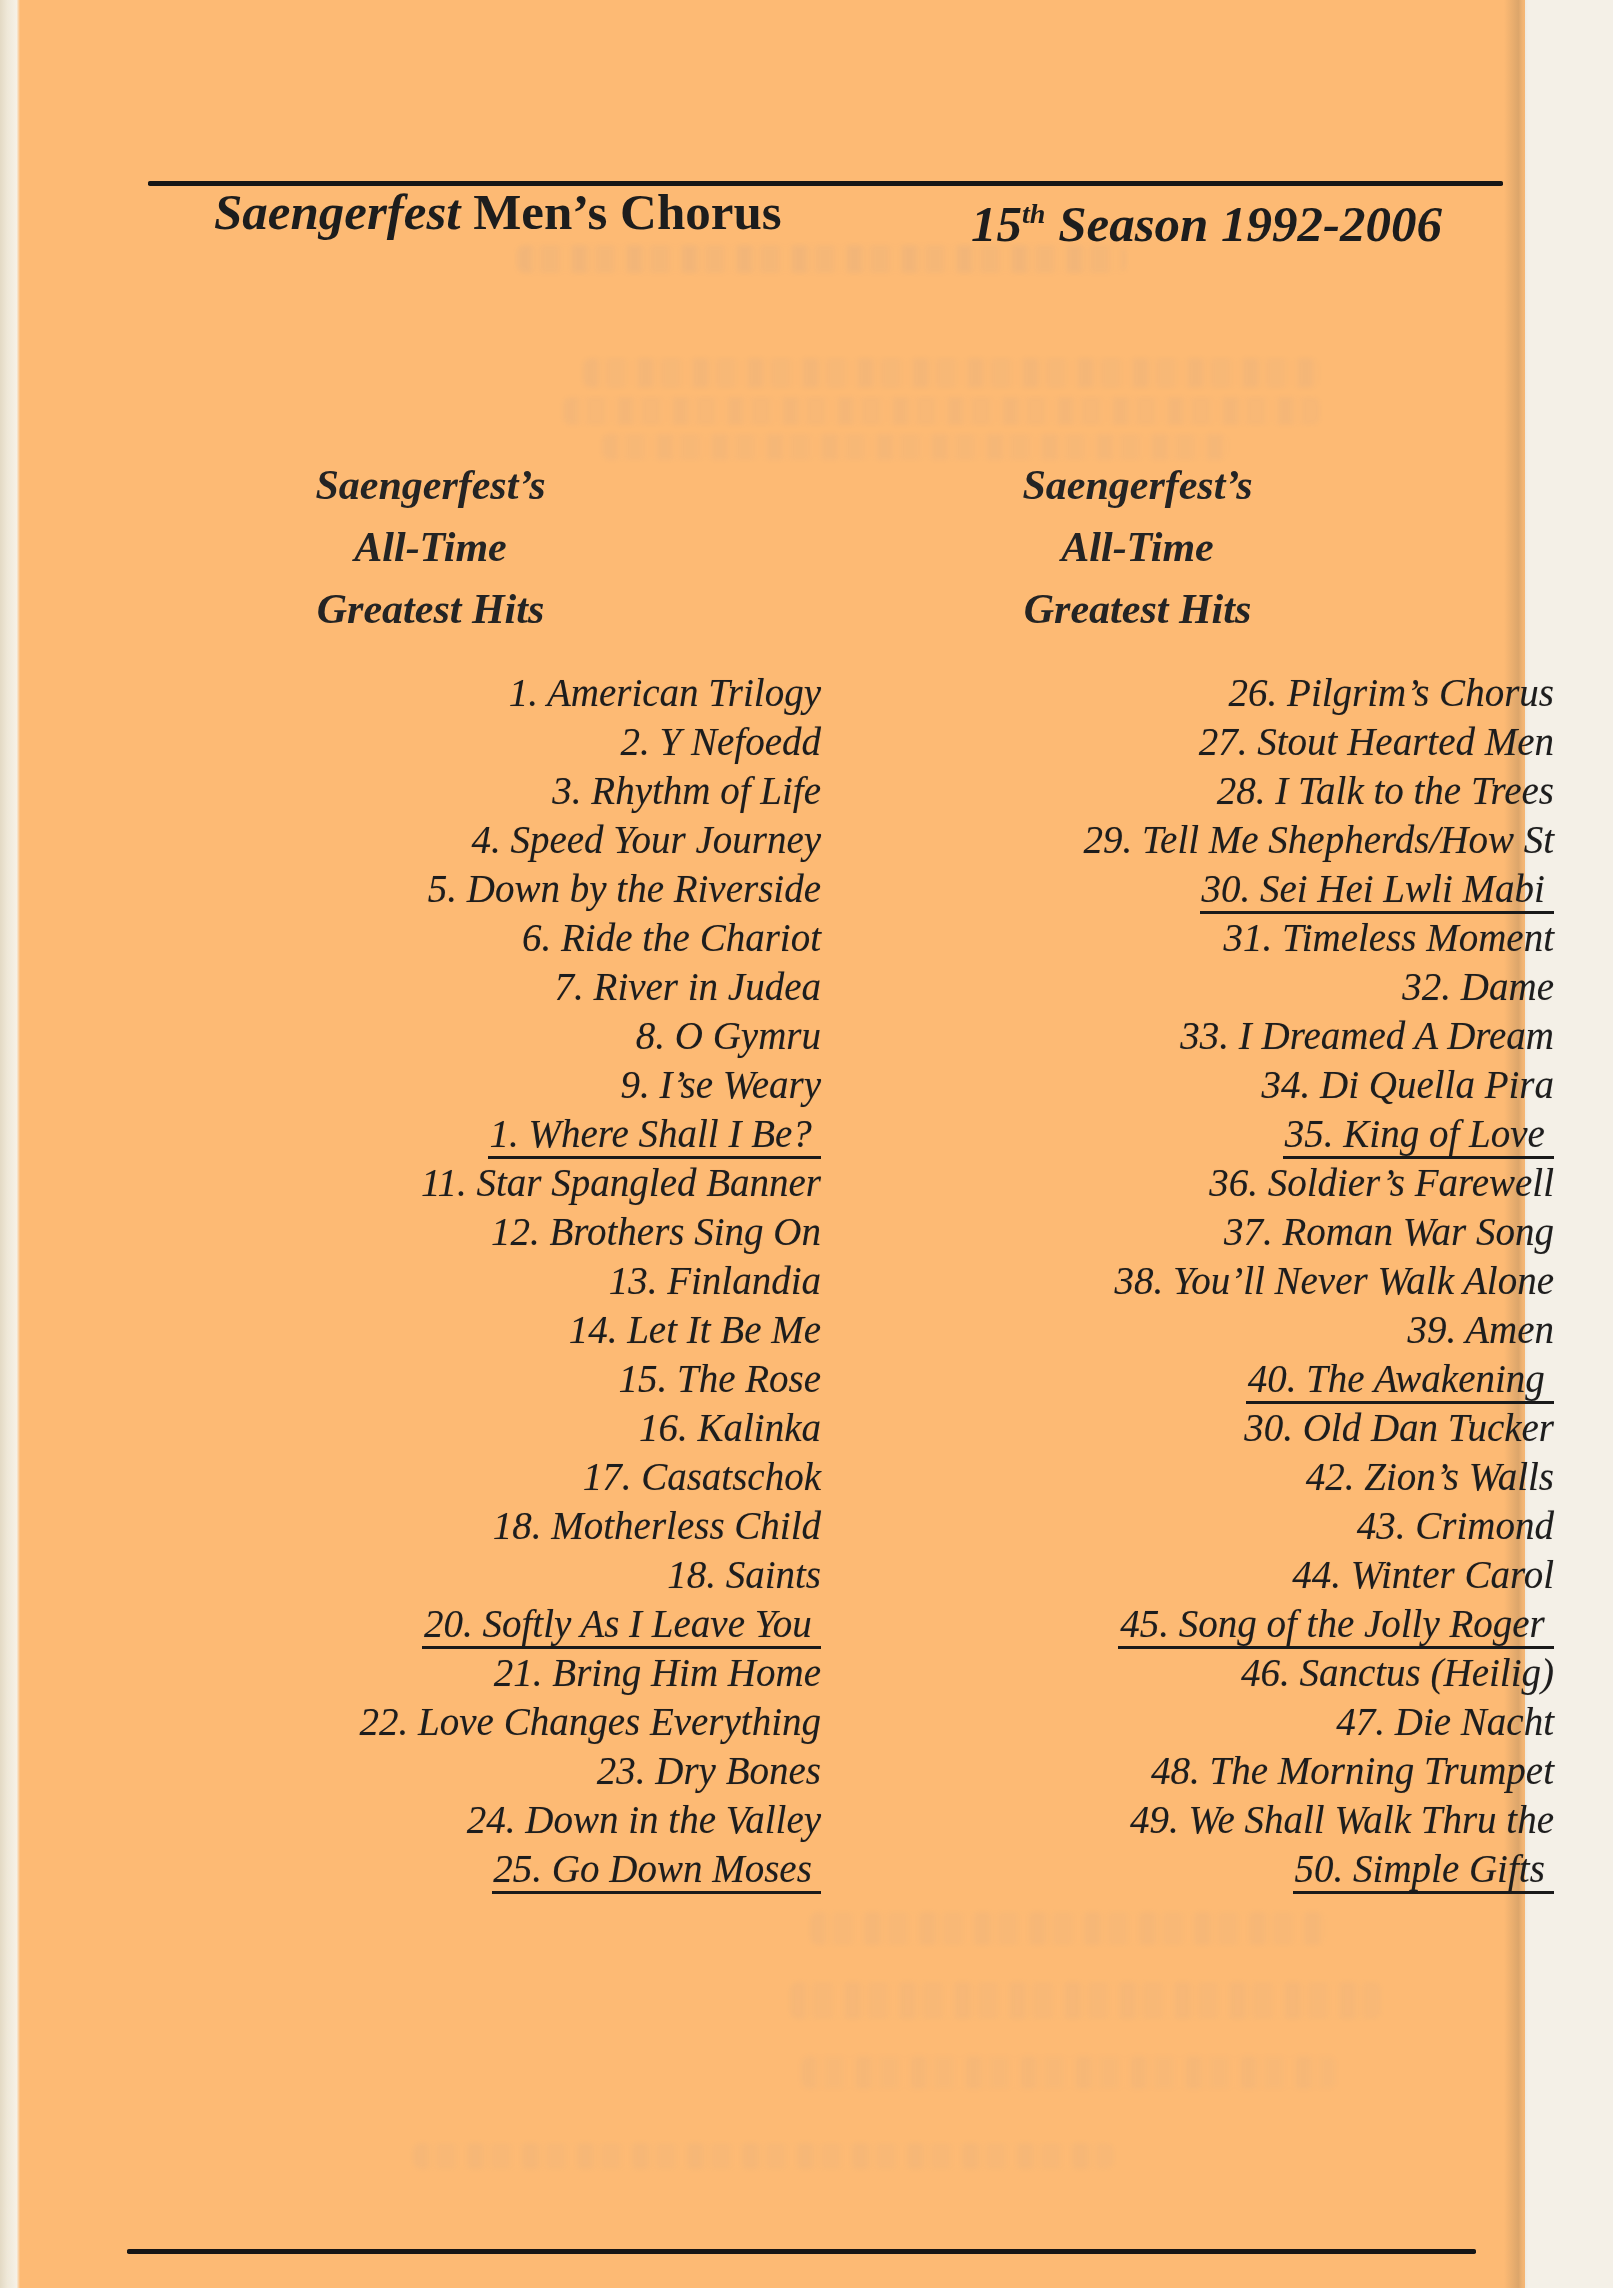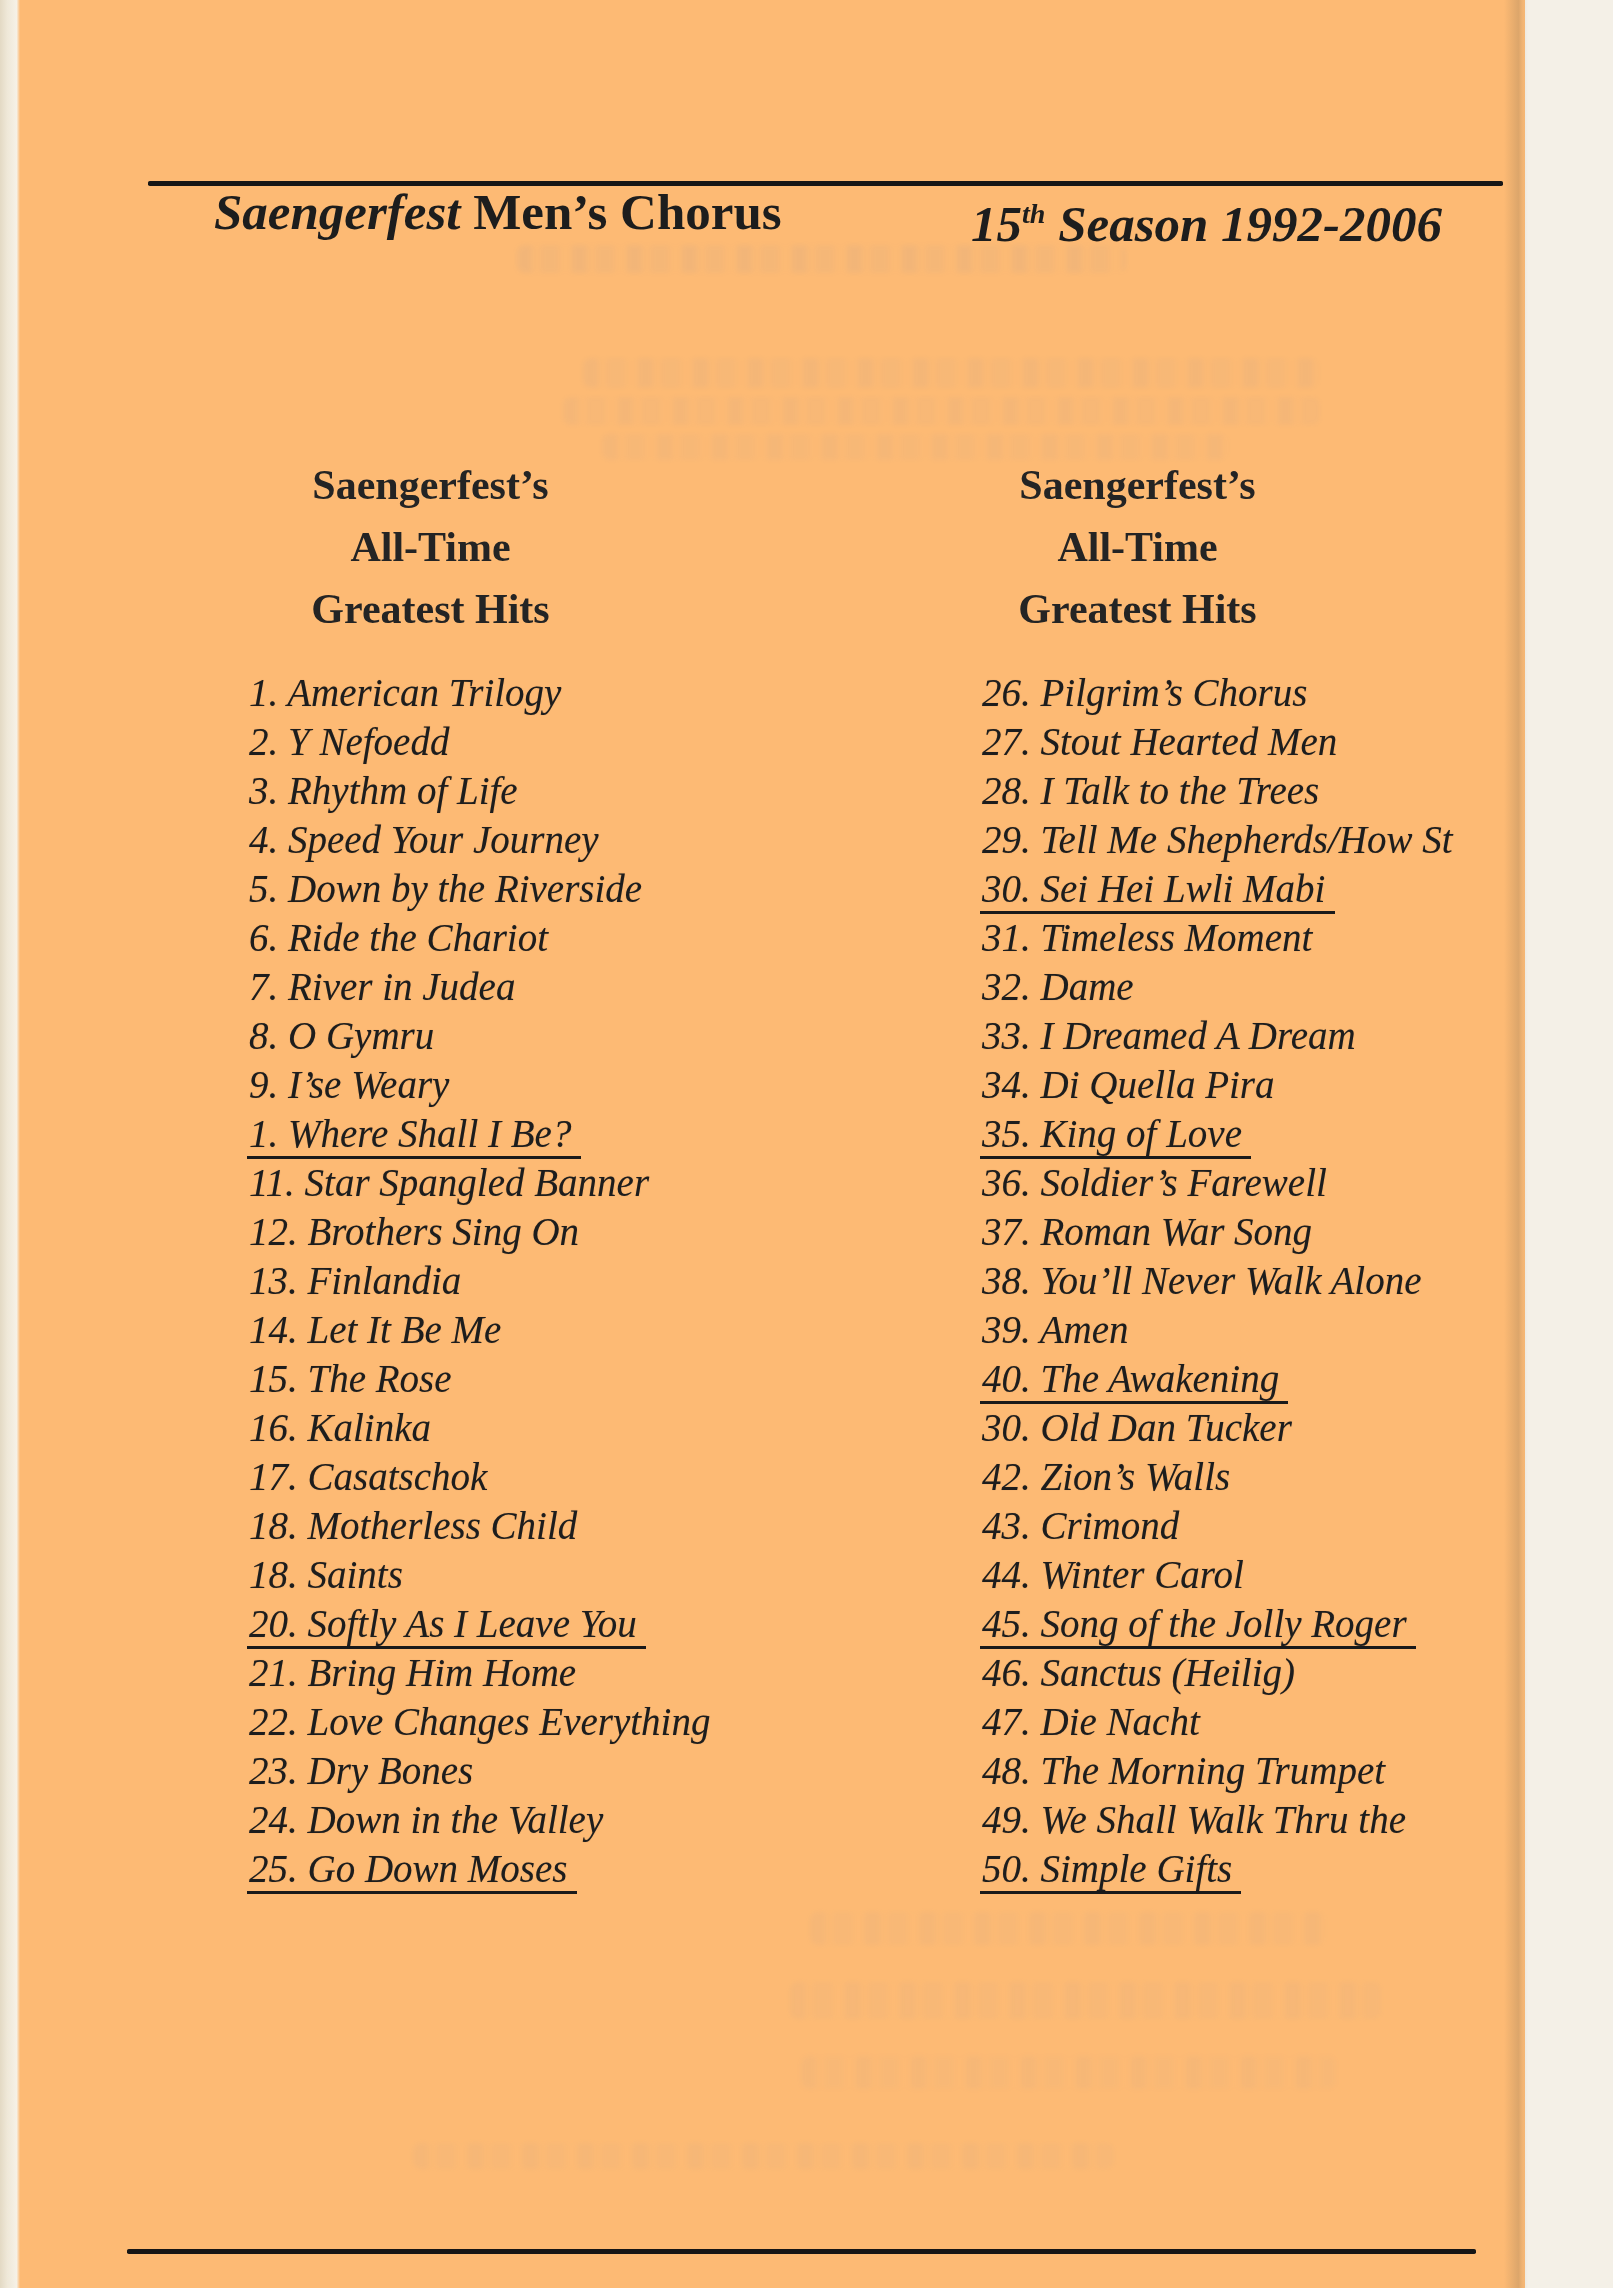--- a/index.html
+++ b/index.html
@@ -24,30 +24,30 @@
 
   
   .masthead{position:absolute;top:186px;line-height:1.05;font-weight:bold;font-size:51px;white-space:nowrap;}
   .masthead.left{left:214px;}
   .masthead.right{left:971px;margin-top:12px;}
   .it{font-style:italic;}
   .masthead sup{font-size:0.55em;vertical-align:super;line-height:0;}
 
   
   .colhead{position:absolute;top:454px;width:369px;text-align:center;
-    font-weight:bold;font-size:42px;line-height:62px;color:#242424;white-space:nowrap;}
+    font-weight:bold;font-style:italic;font-size:42px;line-height:62px;color:#242424;white-space:nowrap;}
   .colhead.c0{left:246px;}
   .colhead.c1{left:953px;}
 
   
   .list{position:absolute;top:668px;width:572px;}
   .list.c0{left:249px;}
   .list.c1{left:966px;margin-left:16px;}
   .item{height:49px;line-height:49px;font-style:italic;font-size:39px;white-space:nowrap;
-    text-shadow:0 0 0.9px rgba(20,20,20,.30);}
+    text-shadow:0 0 0.9px rgba(20,20,20,.30);text-align:right;}
   .song{display:inline-block;line-height:1.12;}
   .song.u{border-bottom:3.7px solid #1a1a1a;padding-right:9.2px;padding-left:1.8px;margin-left:-1.8px;}
 
   
   .smudge{position:absolute;filter:blur(2.8px);border-radius:7.4px;
     background:repeating-linear-gradient(90deg,
       rgba(128,136,168,.15) 0 14.8px, rgba(128,136,168,.03) 14.8px 24px,
       rgba(128,136,168,.11) 24px 42px, rgba(128,136,168,.02) 42px 55px);}
   .smudge.s1{left:517px;top:245px;width:609px;height:28px;opacity:.55;}
   .smudge.s2{left:583px;top:358px;width:738px;height:29.5px;opacity:.45;}

